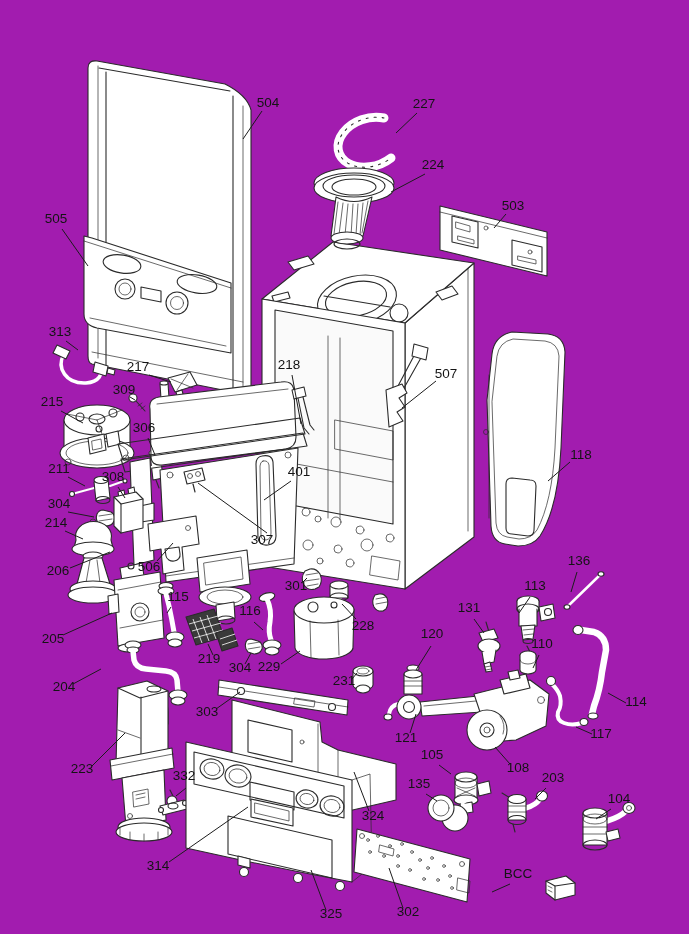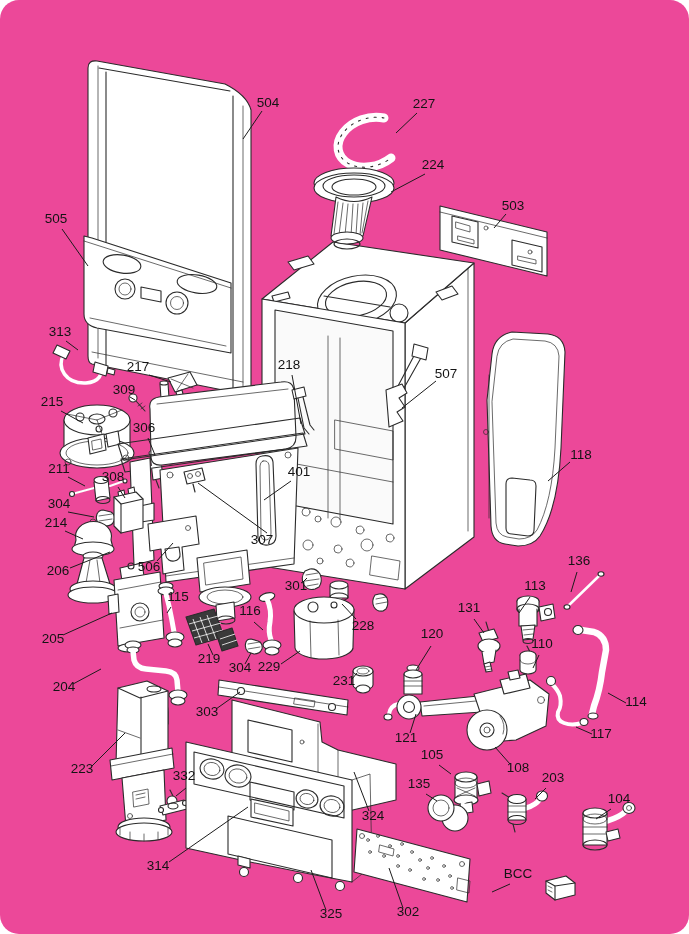--- a/index.html
+++ b/index.html
@@ -1,17 +1,17 @@
 <!DOCTYPE html>
 <html><head>
 <meta charset="utf-8">
 <style>
   html,body{margin:0;padding:0;background:#fff;}
-  .stage{position:relative;width:689px;height:934px;background:#ec4899;overflow:hidden;
-         font-family:"Liberation Sans",sans-serif;border-radius:19px;}
+  .stage{position:relative;width:689px;height:934px;background:#a21caf;overflow:hidden;
+         font-family:"Liberation Sans",sans-serif;}
   svg{display:block}
   .ln{stroke:#2b2b2b;stroke-width:1.1;fill:none;stroke-linejoin:round;stroke-linecap:round}
   .w{fill:#ffffff}
   .g{fill:#fafafa}
   .dk{fill:#3a3a3a}
   .thin{stroke-width:0.7}
   .leader{stroke:#1c1c1c;stroke-width:1;fill:none}
   .callout{font:13.5px "Liberation Sans",sans-serif;fill:#141414;stroke:none;text-anchor:middle}
   .wt{stroke:#ffffff;fill:none;stroke-linejoin:round;stroke-linecap:round}
   .grid{stroke:#ffffff;stroke-width:0.8;fill:none}

